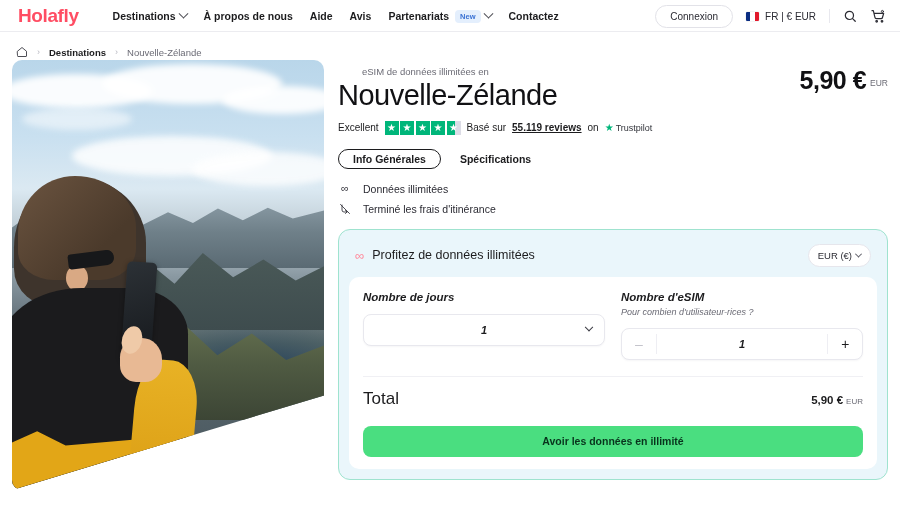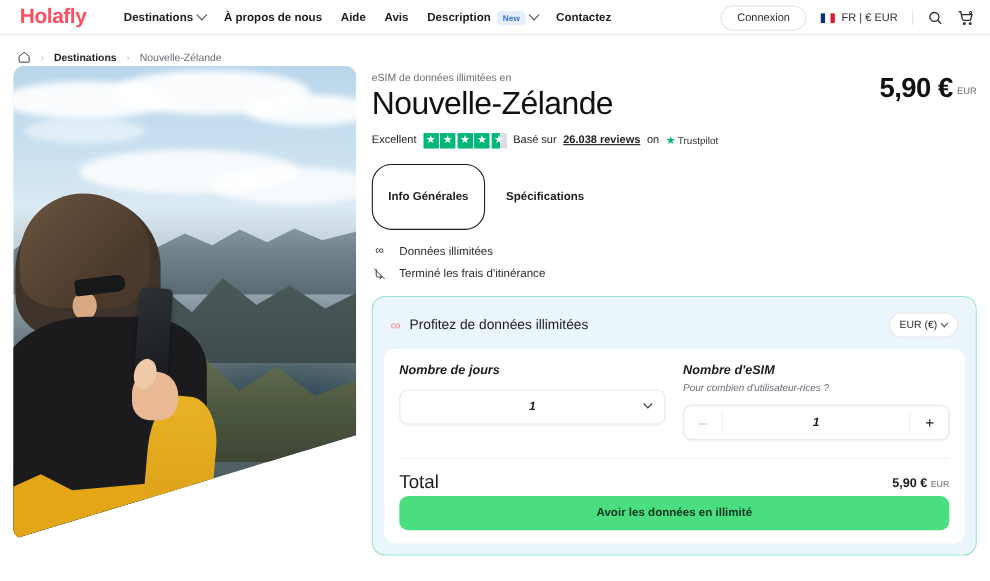--- a/index.html
+++ b/index.html
@@ -278,21 +278,21 @@
     width: 20px; height: 28px;
     background: #efcaa8;
     border-radius: 50%;
     transform: rotate(16deg);
   }
 
   
   .right { flex: 1; min-width: 0; padding-top: 6px; }
 
   .title-row { display: flex; align-items: flex-start; justify-content: space-between; }
-  .eyebrow { font-size: 9.5px; color: #6b6b75; margin-bottom: 3px; }
+  .eyebrow { font-size: 9.5px; color: #6b6b75; margin-bottom: 3px; margin-left: 24px; }
   .page-title {
     font-size: 29px;
     font-weight: 400;
     letter-spacing: -0.5px;
     color: #111114;
     line-height: 1.1;
   }
   .price-big {
     font-size: 25px;
     font-weight: 700;
@@ -333,21 +333,21 @@
   .tabs {
     display: flex;
     align-items: center;
     gap: 4px;
     margin-top: 14px;
   }
   .tab {
     font-size: 10.5px;
     font-weight: 600;
     color: #1c1c1e;
-    padding: 23px 14px;
+    padding: 3px 14px;
     border-radius: 18px;
     cursor: pointer;
     white-space: nowrap;
     border: 1px solid transparent;
   }
   .tab.active { border-color: #1c1c1e; }
 
   .tabs-row { display: flex; align-items: center; justify-content: space-between; }
   .btn-compat {
     border: 1px solid #e4e4ea;
@@ -458,21 +458,21 @@
   .total-row {
     margin-top: 16px;
     padding-top: 12px;
     border-top: 1px solid #f0f0f4;
     display: flex; align-items: center; justify-content: space-between;
   }
   .total-label { font-size: 17px; font-weight: 400; color: #1c1c1e; }
   .total-val { font-size: 11.5px; font-weight: 700; color: #1c1c1e; }
   .total-cur { font-size: 8px; font-weight: 500; color: #6b6b75; margin-left: 3px; }
   .cta {
-    margin-top: 2px;
+    margin-top: 17px;
     width: 100%;
     height: 31px;
     background: #4ade80;
     border: none;
     border-radius: 8px;
     font-size: 10.5px;
     font-weight: 600;
     color: #08331c;
     cursor: pointer;
     font-family: "Liberation Sans", sans-serif;
@@ -492,21 +492,21 @@
     <div class="nav-item">
       <span>À propos de nous</span>
     </div>
     <div class="nav-item">
       <span>Aide</span>
     </div>
     <div class="nav-item">
       <span>Avis</span>
     </div>
     <div class="nav-item">
-      <span>Description</span>
+      <span>Partenariats</span>
       <span class="badge-new">New</span>
       <span class="caret"></span>
     </div>
     <div class="nav-item">
       <span>Contactez</span>
     </div>
   </div>
 
   <div class="header-right">
     <button class="btn-login">Connexion</button>
@@ -600,21 +600,21 @@
             <span>★</span>
           </span>
         <span class="tp-star">
             <span>★</span>
           </span>
         <span class="tp-star half">
             <span>★</span>
           </span>
       </span>
       <span>Basé sur</span>
-      <span class="tp-reviews">26.038 reviews</span>
+      <span class="tp-reviews">55.119 reviews</span>
       <span>on</span>
       <span class="tp-brand">
         <span class="st">★</span>
         <span>Trustpilot</span>
       </span>
     </div>
 
     <div class="tabs-row">
       <div class="tabs">
         <div class="tab active">Info Générales</div>

